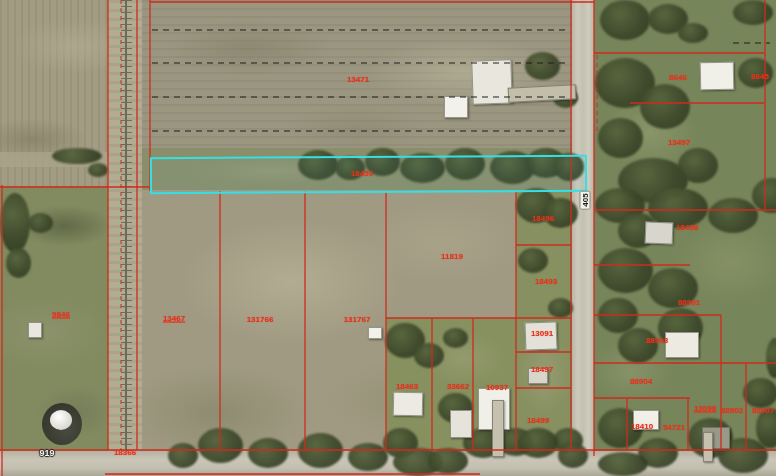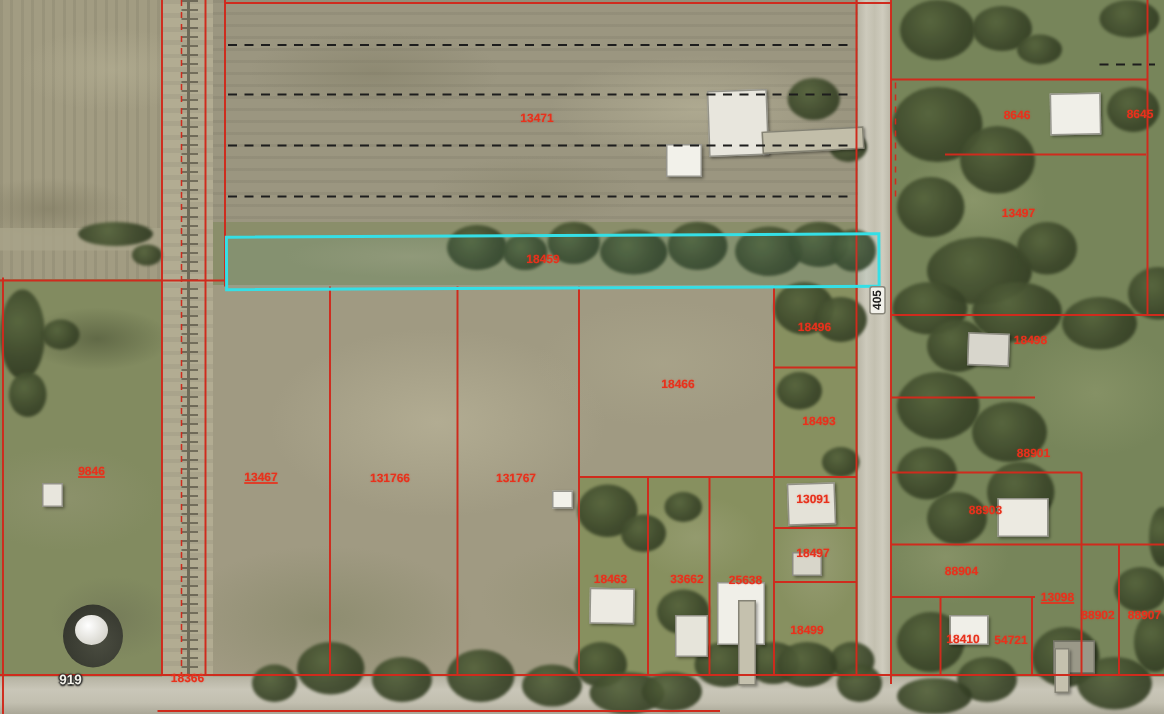--- a/index.html
+++ b/index.html
@@ -257,40 +257,40 @@
     </g>
   </svg>
 
   <div id="highlight"></div>
 
   <div id="labels">
       <span class="plabel" style="left: 358px; top: 79px;">13471</span>
       <span class="plabel" style="left: 362px; top: 173px;">18459</span>
       <span class="plabel" style="left: 174px; top: 318px; text-decoration: underline;">13467</span>
       <span class="plabel" style="left: 260px; top: 319px;">131766</span>
-      <span class="plabel" style="left: 344px; top: 319px; text-align: right;">131767</span>
-      <span class="plabel" style="left: 452px; top: 256px;">18466</span>
+      <span class="plabel" style="left: 357px; top: 319px; text-align: right;">131767</span>
+      <span class="plabel" style="left: 452px; top: 256px;">11819</span>
       <span class="plabel" style="left: 61px; top: 314px; text-decoration: underline;">9846</span>
       <span class="plabel" style="left: 125px; top: 452px;">18366</span>
       <span class="plabel" style="left: 407px; top: 386px;">18463</span>
       <span class="plabel" style="left: 458px; top: 386px;">33662</span>
-      <span class="plabel" style="left: 497px; top: 387px;">25638</span>
+      <span class="plabel" style="left: 497px; top: 387px;">10937</span>
       <span class="plabel" style="left: 543px; top: 218px;">18496</span>
       <span class="plabel" style="left: 546px; top: 281px;">18493</span>
       <span class="plabel" style="left: 542px; top: 333px;">13091</span>
       <span class="plabel" style="left: 542px; top: 369px;">18497</span>
       <span class="plabel" style="left: 538px; top: 420px;">18499</span>
       <span class="plabel" style="left: 678px; top: 77px;">8646</span>
       <span class="plabel" style="left: 760px; top: 76px;">8645</span>
       <span class="plabel" style="left: 679px; top: 142px;">13497</span>
       <span class="plabel" style="left: 687px; top: 227px;">18498</span>
       <span class="plabel" style="left: 689px; top: 302px;">88901</span>
       <span class="plabel" style="left: 657px; top: 340px;">88903</span>
       <span class="plabel" style="left: 641px; top: 381px;">88904</span>
-      <span class="plabel" style="left: 705px; top: 398px; text-decoration: underline;">13098</span>
+      <span class="plabel" style="left: 705px; top: 408px; text-decoration: underline;">13098</span>
       <span class="plabel" style="left: 732px; top: 410px;">88902</span>
       <span class="plabel" style="left: 763px; top: 410px;">88907</span>
       <span class="plabel" style="left: 642px; top: 426px;">18410</span>
       <span class="plabel" style="left: 674px; top: 427px;">54721</span>
       <span class="rlabel vertical" style="left: 585px; top: 200px;">405</span>
       <span class="rlabel" style="left: 47px; top: 453px;">919</span>
     </div>
 </div>
 
 </body></html>

